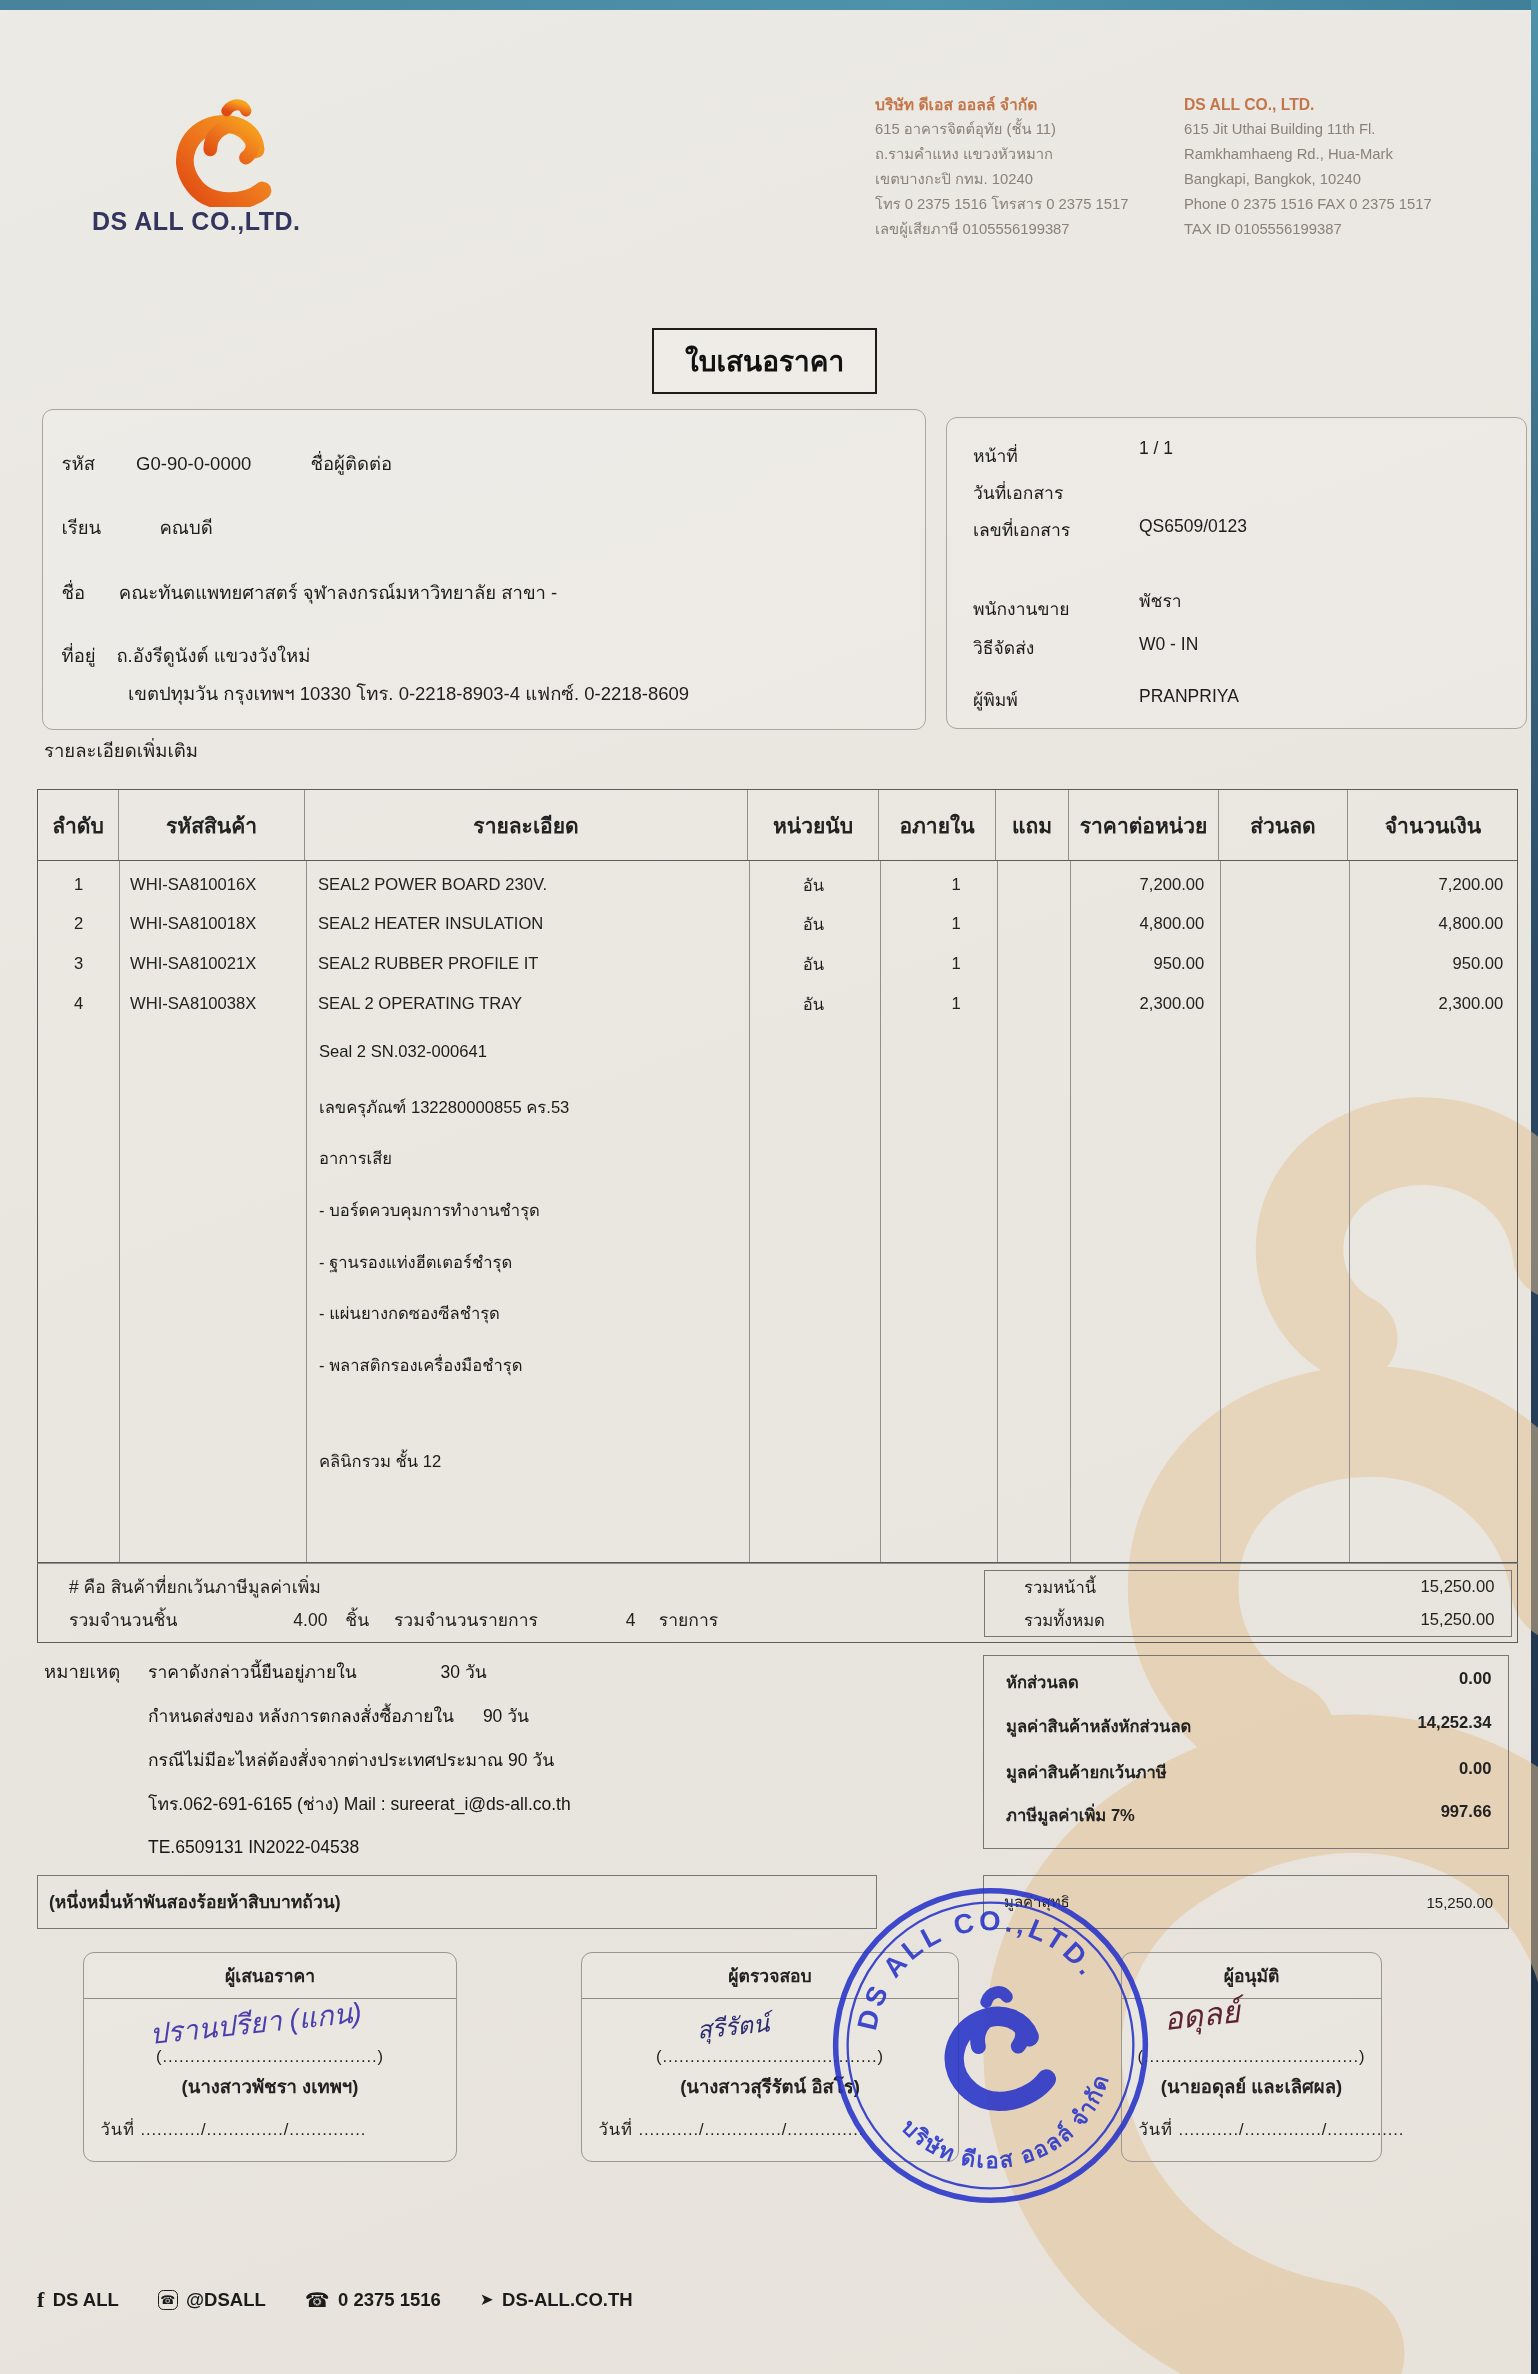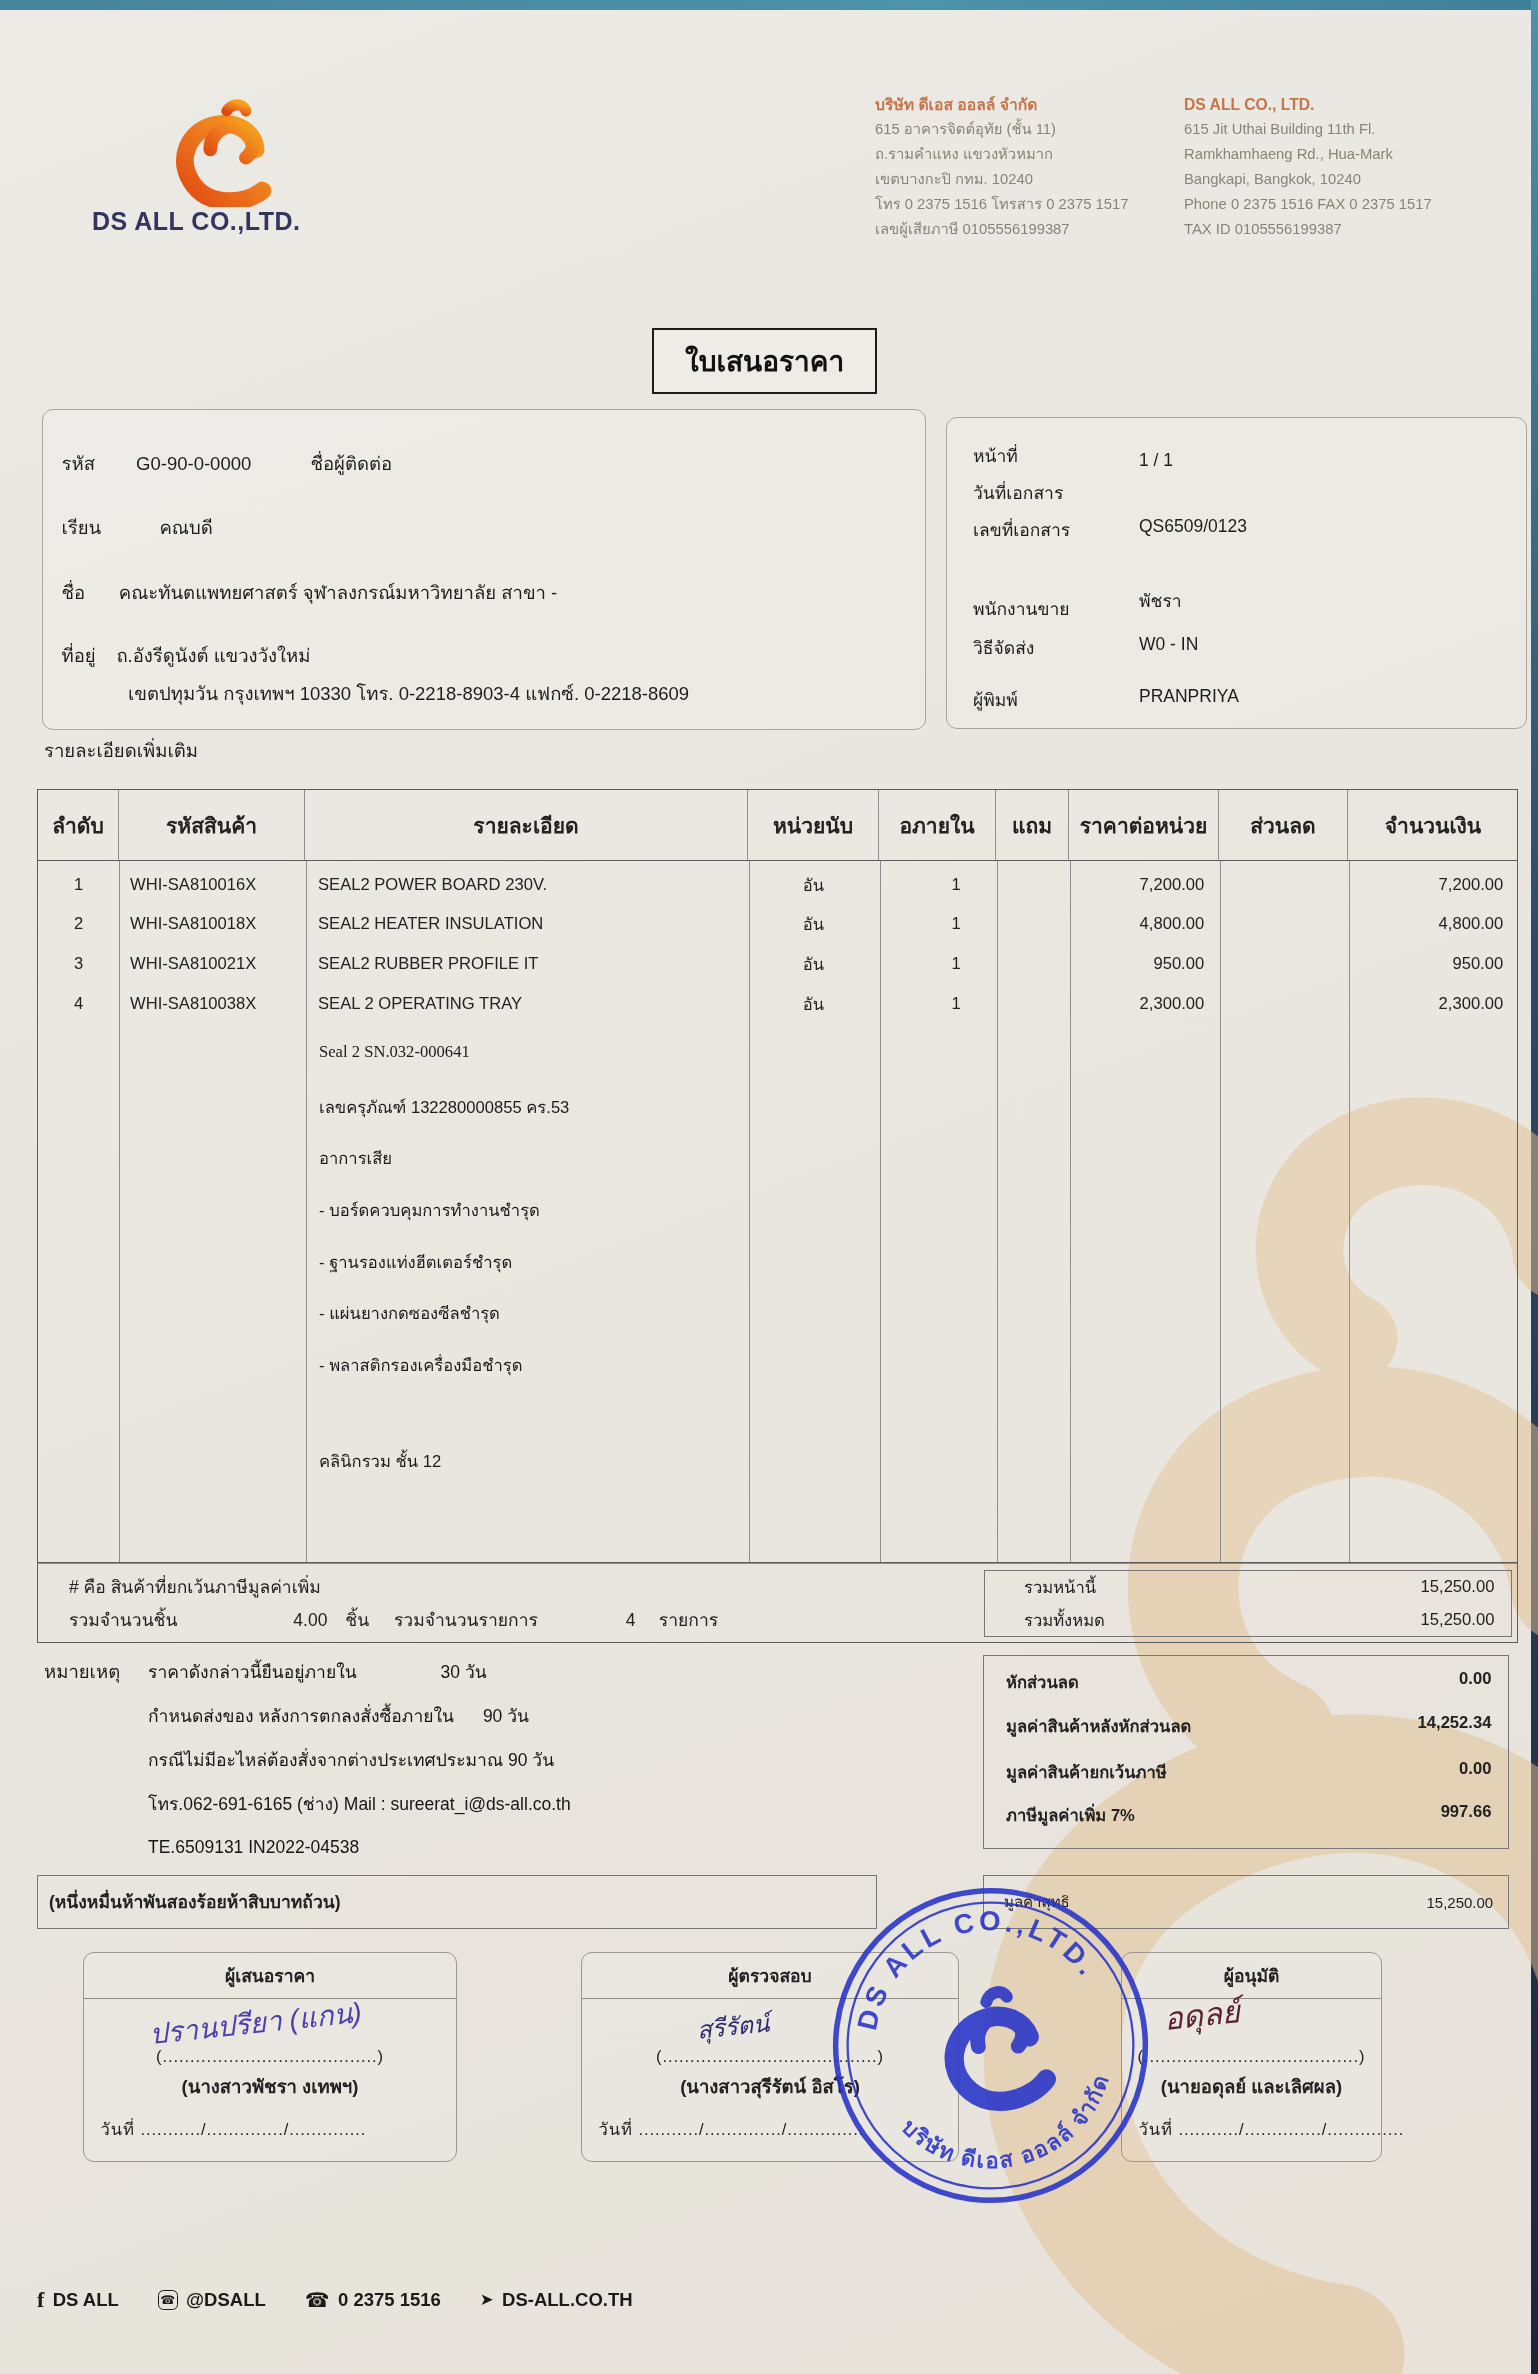--- a/index.html
+++ b/index.html
@@ -137,21 +137,21 @@
     </div>
     <div class="abs nw" style="left:18.5px;top:231px;">
       <span class="lbl fs20">ที่อยู่</span>
       <span class="val fs20" style="margin-left:16.6px;">ถ.อังรีดูนังต์ แขวงวังใหม่</span>
     </div>
     <div class="abs nw val fs20" style="left:85px;top:269px;">เขตปทุมวัน กรุงเทพฯ 10330 โทร. 0-2218-8903-4 แฟกซ์. 0-2218-8609</div>
   </div>
 
   <div class="abs rbox" style="left:946px;top:417px;width:581px;height:312px;">
     <div class="abs lbl fs19 nw" style="left:26px;top:24px;">หน้าที่</div>
-    <div class="abs val fs19 nw" style="left:192px;top:32px;text-align:right;">1 / 1</div>
+    <div class="abs val fs19 nw" style="left:192px;top:20px;text-align:right;">1 / 1</div>
     <div class="abs lbl fs19 nw" style="left:26px;top:61px;">วันที่เอกสาร</div>
     <div class="abs val fs19 nw" style="left:192px;top:61px;"></div>
     <div class="abs lbl fs19 nw" style="left:26px;top:98px;">เลขที่เอกสาร</div>
     <div class="abs val fs19 nw" style="left:192px;top:98px;">QS6509/0123</div>
     <div class="abs lbl fs19 nw" style="left:26px;top:177px;">พนักงานขาย</div>
     <div class="abs val fs19 nw" style="left:192px;top:169px;">พัชรา</div>
     <div class="abs lbl fs19 nw" style="left:26px;top:216px;">วิธีจัดส่ง</div>
     <div class="abs val fs19 nw" style="left:192px;top:216px;">W0 - IN</div>
     <div class="abs lbl fs19 nw" style="left:26px;top:268px;">ผู้พิมพ์</div>
     <div class="abs val fs19 nw" style="left:192px;top:268px;">PRANPRIYA</div>
@@ -219,21 +219,21 @@
         <div class="c-code">WHI-SA810038X</div>
         <div class="c-desc">SEAL 2 OPERATING TRAY</div>
         <div class="c-unit">อัน</div>
         <div class="c-qty">1</div>
         <div class="c-free"></div>
         <div class="c-price">2,300.00</div>
         <div class="c-disc"></div>
         <div class="c-amt">2,300.00</div>
       </div>
 
-      <div class="dline nw" style="top:181px;font-family:Liberation Serif, serif;">Seal 2 SN.032-000641</div>
+      <div class="dline nw" style="top:181px;">Seal 2 SN.032-000641</div>
       <div class="dline nw" style="top:233px;">เลขครุภัณฑ์ 132280000855 คร.53</div>
       <div class="dline nw" style="top:284px;">อาการเสีย</div>
       <div class="dline nw" style="top:336px;">- บอร์ดควบคุมการทำงานชำรุด</div>
       <div class="dline nw" style="top:388px;">- ฐานรองแท่งฮีตเตอร์ชำรุด</div>
       <div class="dline nw" style="top:439px;">- แผ่นยางกดซองซีลชำรุด</div>
       <div class="dline nw" style="top:491px;">- พลาสติกรองเครื่องมือชำรุด</div>
       <div class="dline nw" style="top:587px;">คลินิกรวม ชั้น 12</div>
     </div>
   </div>
 

